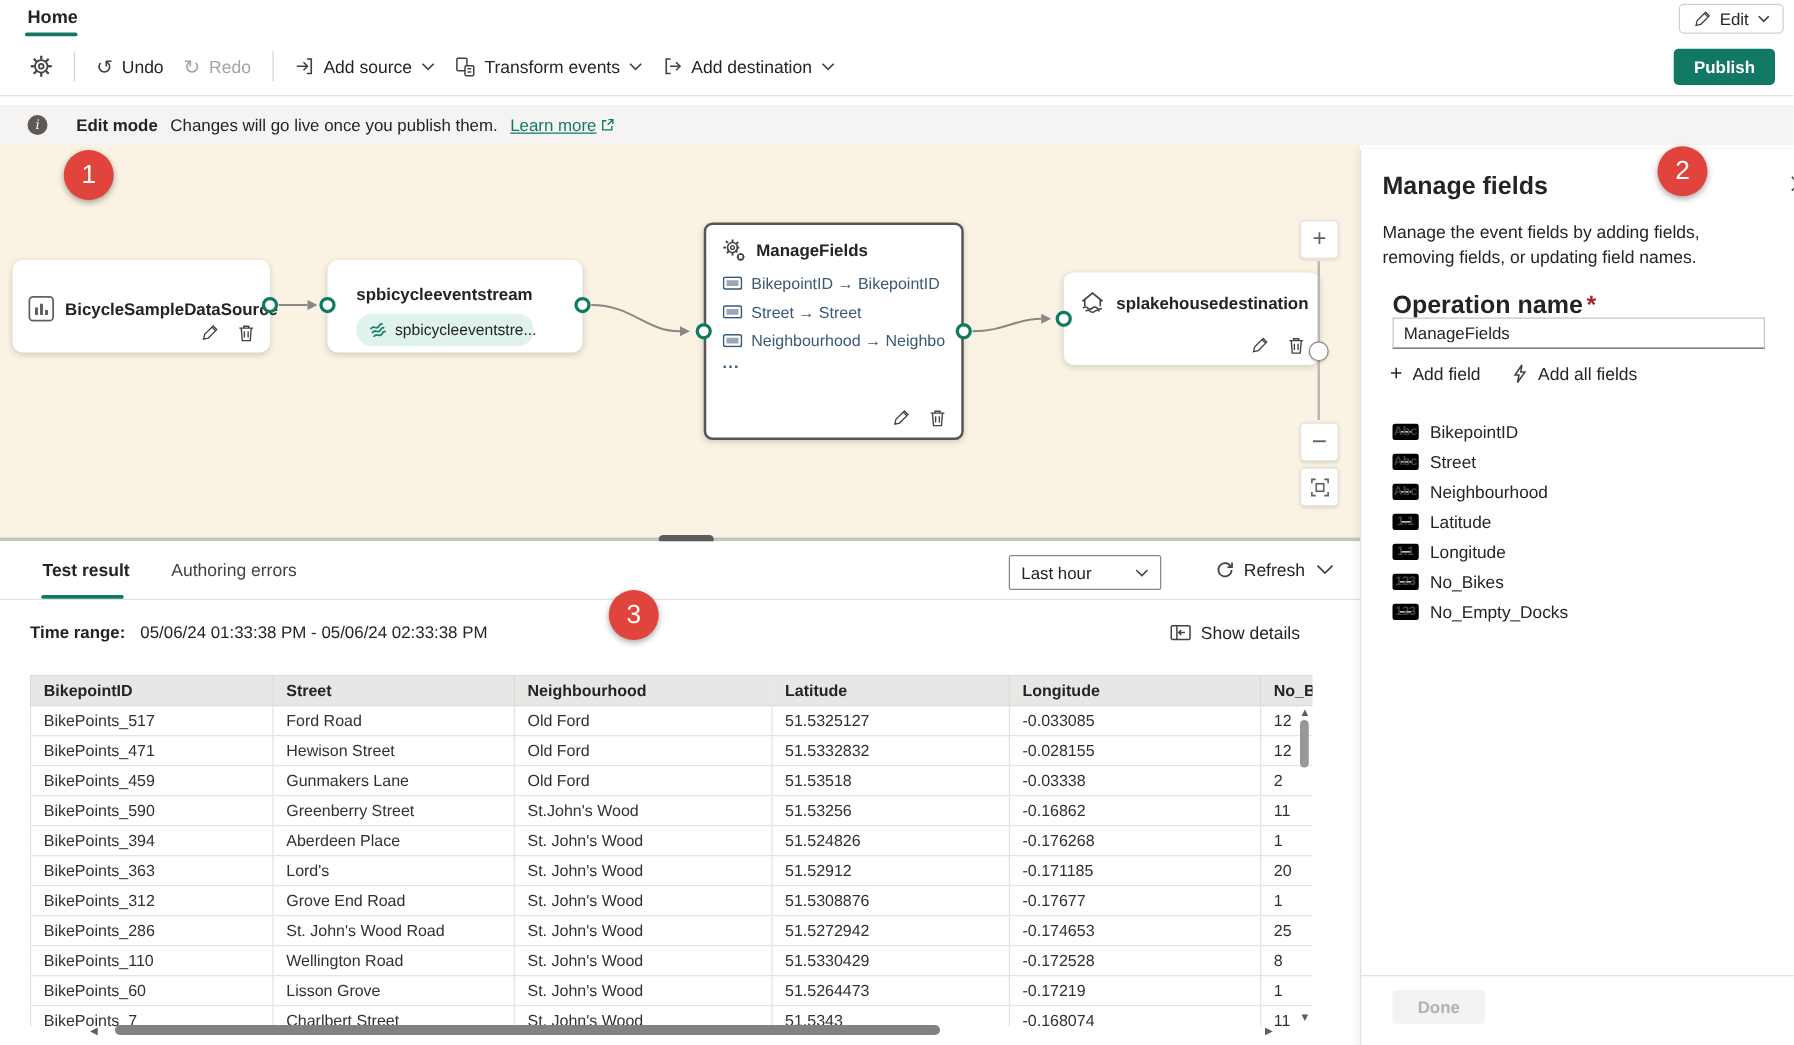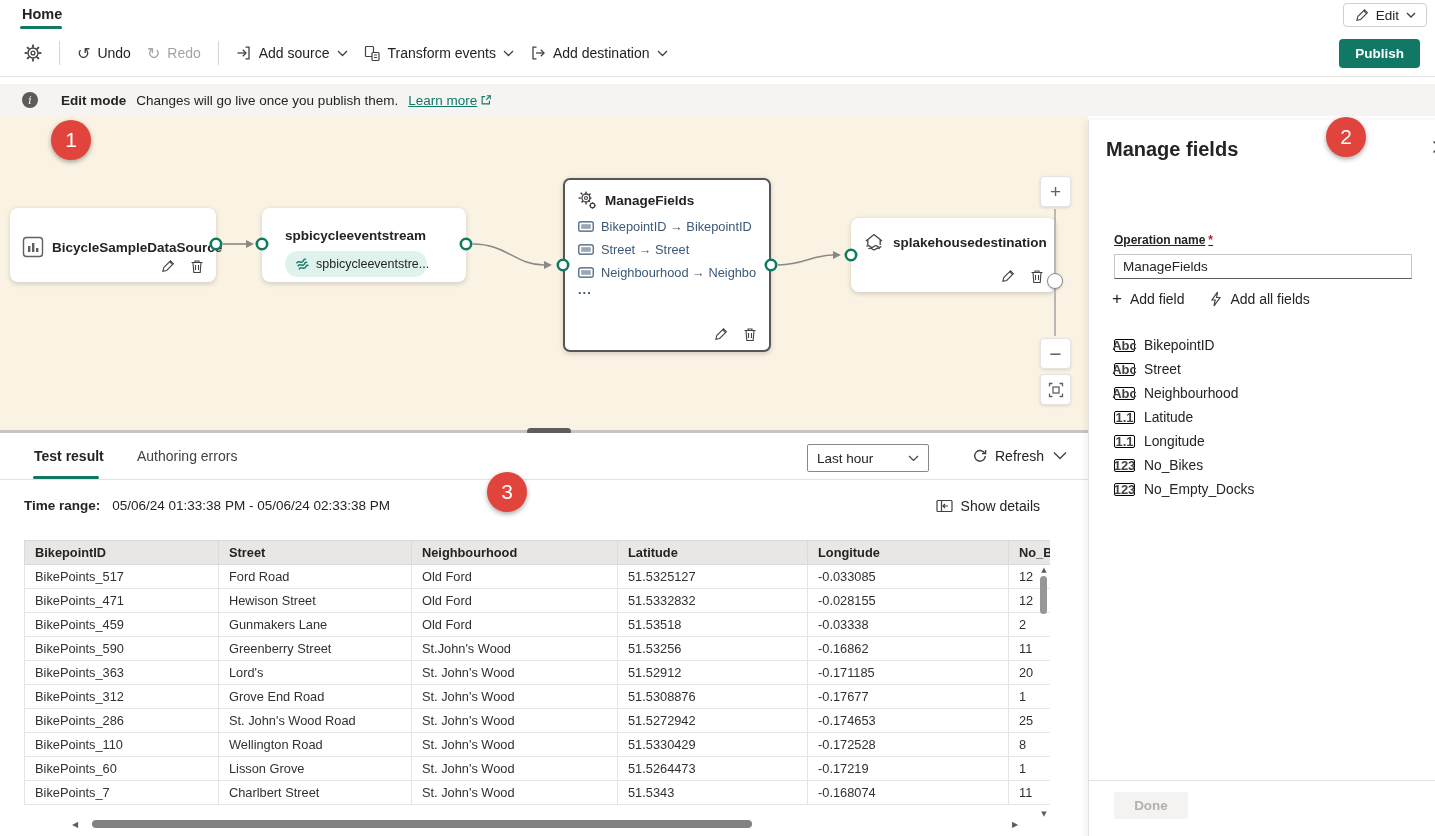--- a/index.html
+++ b/index.html
@@ -97,30 +97,30 @@
   .hs-left { left:72px; } .hs-right { left:1012px; }
   .hs-thumb { position:absolute; left:92px; top:1px; width:660px; height:8px; background:#848280; border-radius:4px; cursor:grab; }
 
   
   .panel { position:absolute; left:1088px; top:120px; width:380px; height:720px; background:#fff;
     border-left:1px solid #e4e2e0; box-shadow:-3px 0 6px rgba(0,0,0,.05); z-index:10; }
   .panel-title { position:absolute; left:17px; top:18px; font-size:20px; font-weight:bold; }
   .panel-close { position:absolute; right:22px; top:20px; cursor:pointer; }
   .badge-2 { left:237px; top:-3px; }
   .panel-desc { position:absolute; left:17px; top:56px; width:306px; font-size:14px; line-height:1.42; color:#242424; }
-  .op-label { position:absolute; left:25px; top:113px; font-size:12px; font-weight:bold;text-decoration:underline; }
+  .op-label { position:absolute; left:25px; top:113px; font-size:20px; font-weight:bold; }
   .op-required { color:#a4262c; font-weight:bold; margin-left:3px; }
   .op-input { position:absolute; left:25px; top:134px; width:298px; height:25px; border:1px solid #c8c6c4;
     border-bottom:1px solid #605e5c; font-size:13.5px; padding:0 8px; font-family:"Liberation Sans","DejaVu Sans",sans-serif; color:#242424; background:#fff;}
   .panel-actions { position:absolute; left:23px; top:170px; display:flex; gap:26px; }
   .panel-action { display:flex; align-items:center; gap:8px; font-size:14px; cursor:pointer; }
   .plus-glyph { font-size:17px; font-weight:400; color:#242424; line-height:1; }
   .field-list { position:absolute; left:25px; top:216px; display:flex; flex-direction:column; gap:5px; }
   .field-row { display:flex; align-items:center; gap:9px; height:19px; }
-  .type-badge { width:21px; height:13px; border:1px solid #000000; border-radius:2px; font-size:13px;
+  .type-badge { width:21px; height:13px; border:6px solid #000000; border-radius:2px; font-size:10px;
     display:flex; align-items:center; justify-content:center; color:#424242; letter-spacing:0; font-weight:bold; }
   .field-name { font-size:13.8px; }
   .panel-divider { position:absolute; left:0; top:660px; width:347px; border-top:1px solid #e4e2e0; }
   .done-btn { position:absolute; left:25px; top:672px; width:74px; height:27px; background:#f4f3f2; color:#b3b1af;
     border:none; border-radius:3px; font-size:13.5px; font-weight:bold; cursor:default; }
   .panel-scroll { position:absolute; right:3px; top:34px; width:6px; height:640px; background:#f6f5f4; border-radius:3px; }
   .panel-scroll-thumb { position:absolute; left:0; top:6px; width:6px; height:210px; background:#e0dedc; border-radius:3px; }
 
   svg { display:block; }
 </style>
@@ -512,20 +512,28 @@
             </tr>
             <tr>
               <td class="c0">BikePoints_590</td>
               <td class="c1">Greenberry Street</td>
               <td class="c2">St.John's Wood</td>
               <td class="c3">51.53256</td>
               <td class="c4">-0.16862</td>
               <td class="c5">11</td>
             </tr>
             <tr>
+              <td class="c0">BikePoints_394</td>
+              <td class="c1">Aberdeen Place</td>
+              <td class="c2">St. John's Wood</td>
+              <td class="c3">51.524826</td>
+              <td class="c4">-0.176268</td>
+              <td class="c5">1</td>
+            </tr>
+            <tr>
               <td class="c0">BikePoints_363</td>
               <td class="c1">Lord's</td>
               <td class="c2">St. John's Wood</td>
               <td class="c3">51.52912</td>
               <td class="c4">-0.171185</td>
               <td class="c5">20</td>
             </tr>
             <tr>
               <td class="c0">BikePoints_312</td>
               <td class="c1">Grove End Road</td>
@@ -583,20 +591,21 @@
   </div>
 
   <div class="panel">
     <div class="panel-title">Manage fields</div>
     <div class="badge badge-2">2</div>
     <div class="panel-close">
       <svg width="14" height="14" viewBox="0 0 14 14">
           <path d="M1.5 1.5 L12.5 12.5 M12.5 1.5 L1.5 12.5" stroke="#424242" stroke-width="1.4"></path>
         </svg>
     </div>
+    <div class="panel-desc">Manage the event fields by adding fields, removing fields, or updating field names.</div>
 
     <div class="op-label">
       <span>Operation name</span><span class="op-required">*</span>
     </div>
     <input class="op-input" type="text" value="ManageFields" style="">
 
     <div class="panel-actions">
       <div class="panel-action">
         <span class="plus-glyph">+</span>
         <span>Add field</span>

